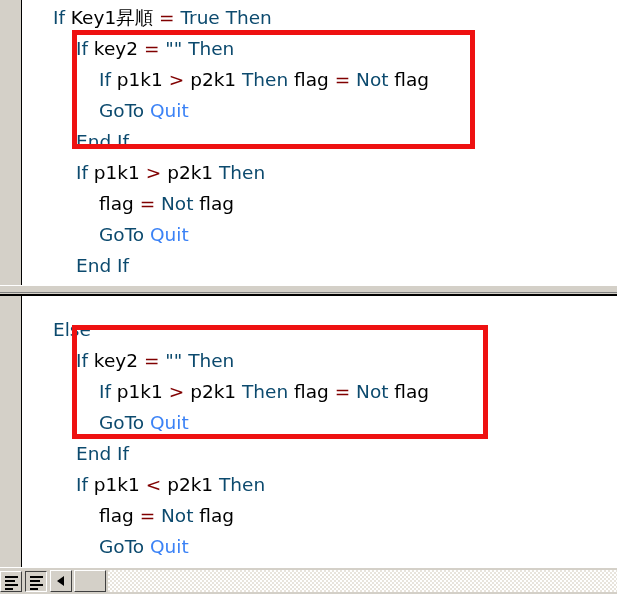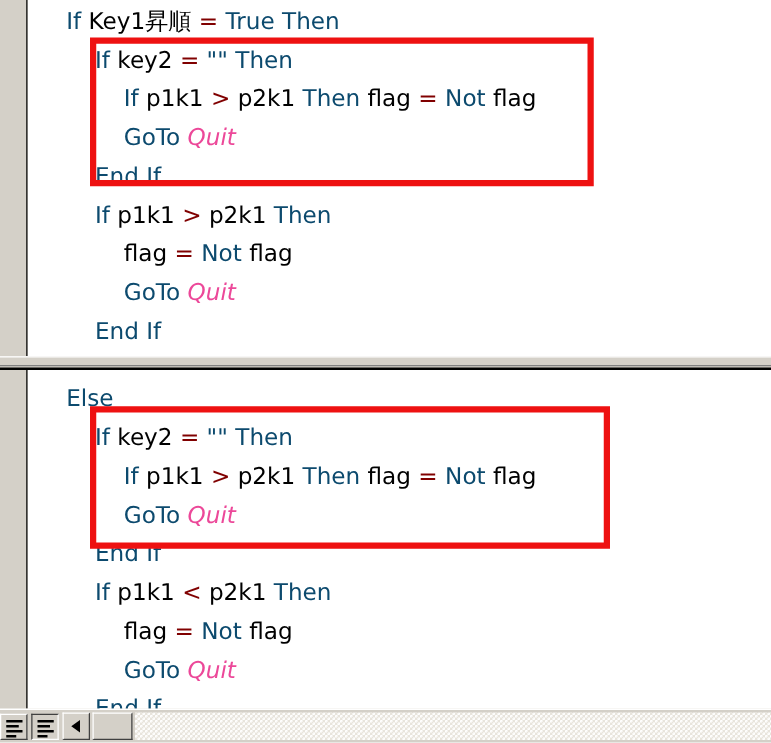--- a/index.html
+++ b/index.html
@@ -50,28 +50,28 @@
     top: 0;
     right: 0;
     bottom: 0;
     font-family: "DejaVu Sans", sans-serif;
     font-size: 18.5px;
     line-height: 31px;
     white-space: pre;
     color: #000000;
   }
   #code-top    { padding-top: 2px; }
-  #code-bottom { padding-top: 8px; }
+  #code-bottom { padding-top: 18px; }
 
   .line { height: 31px; }
 
   
   .kw  { color: #0c4a6e; }   
   .id  { color: #000000; margin-top: 39px; }   
-  .lbl { color: #ec4899; font-style: italic; }   
+  .lbl { color: #3b82f6; }   
   .op  { color: #800000; }   
 
   
   .redbox {
     position: absolute;
     border: 5px solid #ee1111;
     box-sizing: border-box;
     pointer-events: none;
     background: transparent;
   }

